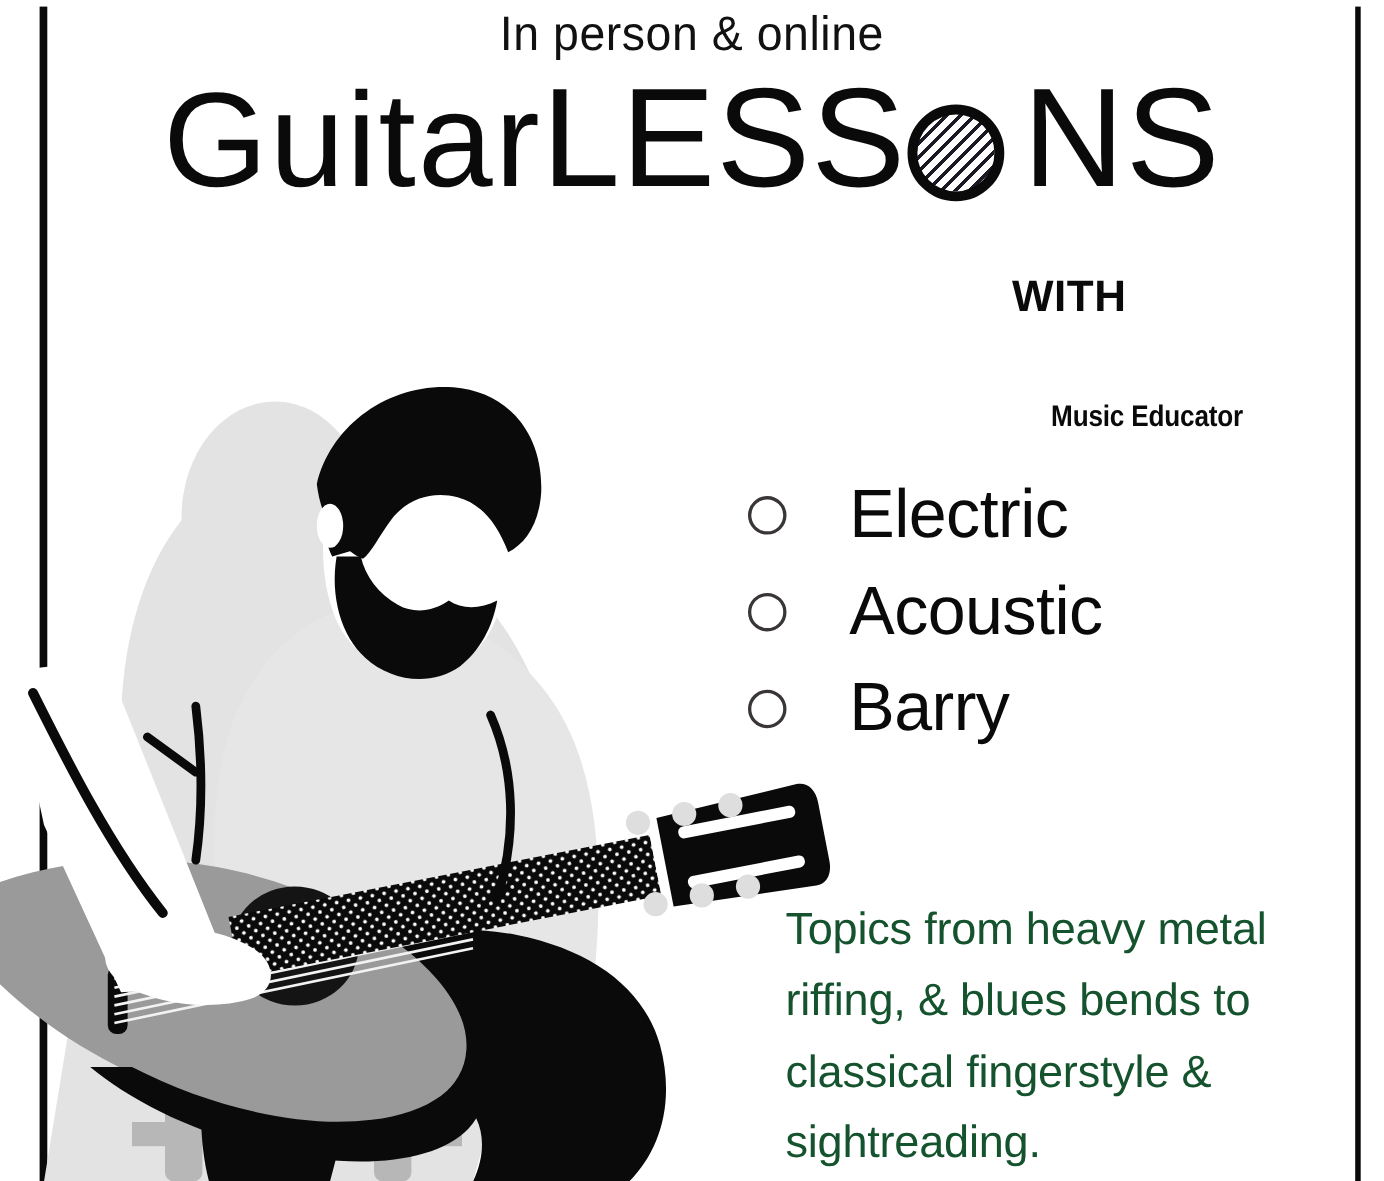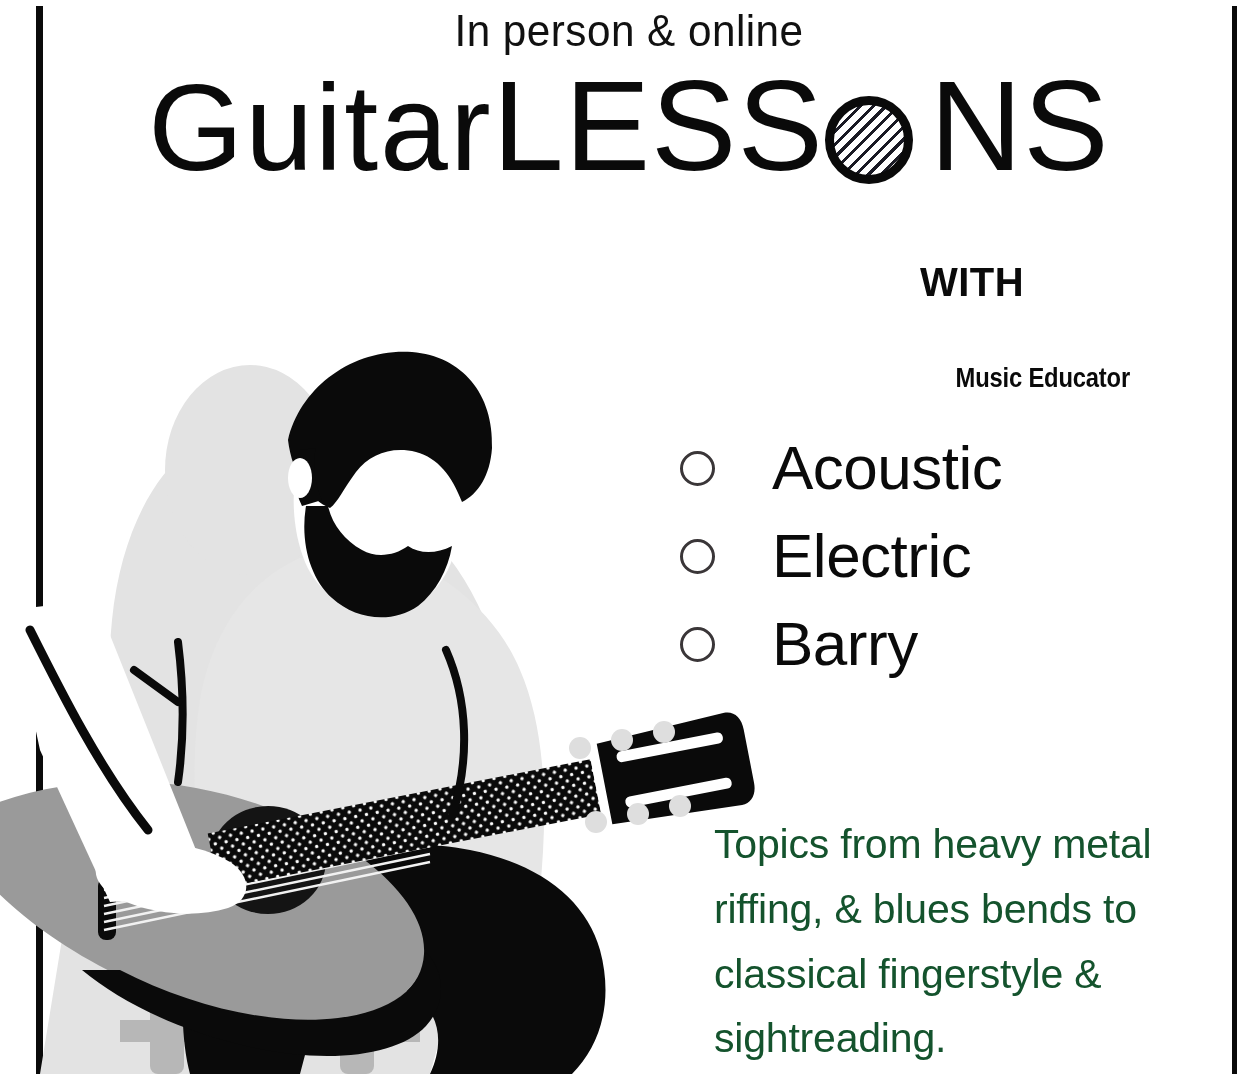--- a/index.html
+++ b/index.html
@@ -88,21 +88,21 @@
         #ffffff 0px, #ffffff 6px,
         #1a1a24 6px, #1a1a24 9px
       );
   }
 
   
   .with-label {
     position: absolute;
     left: 762px;
     width: 420px;
-    top: 260px;
+    top: 248px;
     text-align: center;
     font-size: 40px;
     font-weight: 700;
     letter-spacing: 0.5px;
     color: #0a0a0a;
   }
   .presenter-name {
     position: absolute;
     left: 735px;
     width: 420px;
@@ -193,25 +193,25 @@
   <div class="headline">
     <span class="word-guitar">Guitar</span><span class="word-less">LESS</span><span class="hatch-o"></span><span class="word-ns">NS</span>
   </div>
 
   <div class="with-label">WITH</div>
   <div class="presenter-role">Music Educator</div>
 
   <div class="offerings">
     <div class="offering-row">
       <span class="offering-dot"></span>
-      <span class="offering-label">Acoustic</span>
+      <span class="offering-label">Electric</span>
     </div>
     <div class="offering-row">
       <span class="offering-dot"></span>
-      <span class="offering-label">Electric</span>
+      <span class="offering-label">Acoustic</span>
     </div>
     <div class="offering-row">
       <span class="offering-dot"></span>
       <span class="offering-label">Barry</span>
     </div>
   </div>
 
   <div class="description">Topics from heavy metal riffing, &amp; blues bends to classical fingerstyle &amp; sightreading.</div>
 
   <svg class="illustration" viewBox="0 0 780 744" xmlns="http://www.w3.org/2000/svg">

